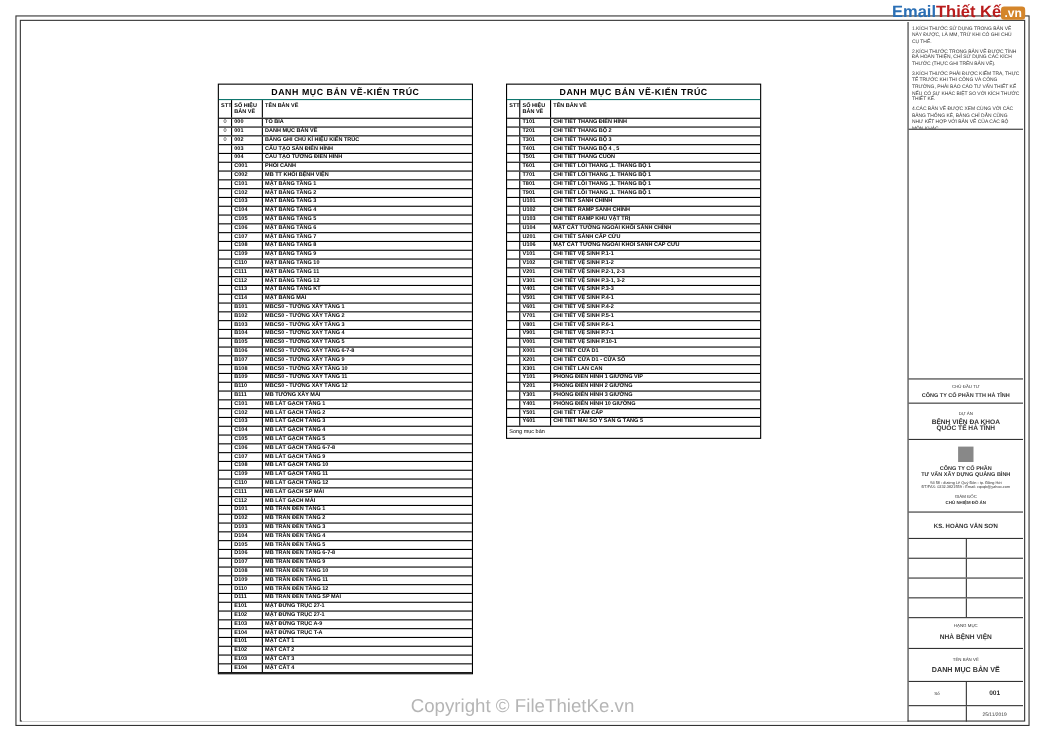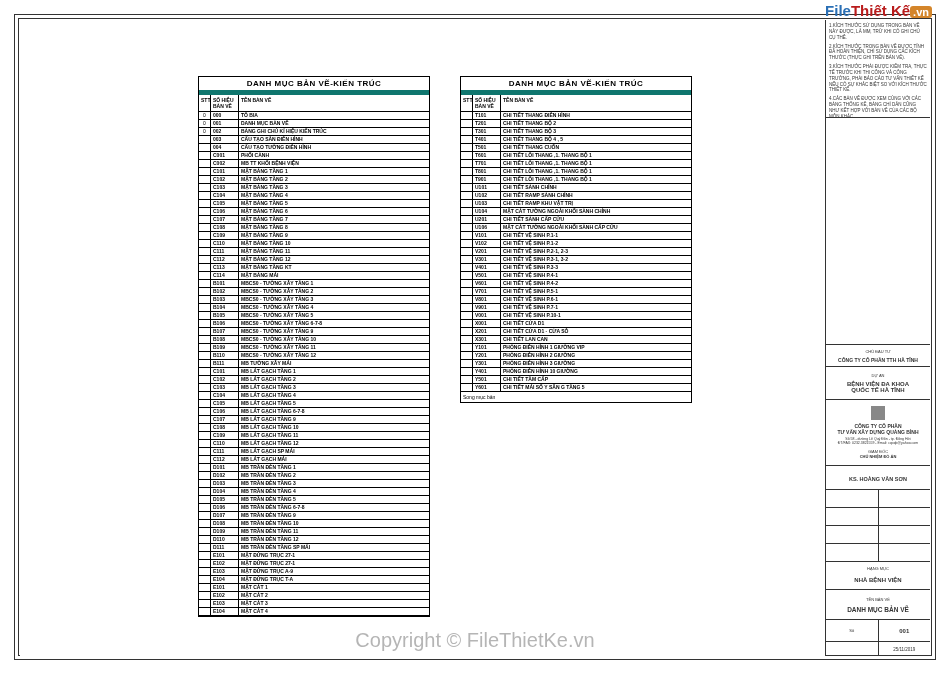--- a/index.html
+++ b/index.html
@@ -124,36 +124,36 @@
     color: #fff;
     border-radius: 3px;
     padding: 0 3px;
     font-size: 11px;
   }
   .watermark-text {
     position: absolute;
     bottom: 22px;
     left: 0; right: 0;
     text-align: center;
-    font-size: 20px;
+    font-size: 17px;
     color: rgba(120,120,120,0.55);
     font-family: Arial, sans-serif;
     pointer-events: none;
   }
 
   .table-block {
     border: 1px solid #000;
     margin-bottom: 0;
   }
   .table-title {
     text-align: center;
     font-weight: bold;
     font-size: 8px;
     padding: 2px 0;
-    border-bottom: 5px solid #0f766e;
+    border-bottom: 1px solid #0f766e;
     letter-spacing: 0.5px;
   }
   .table-header {
     display: flex;
     border-bottom: 1px solid #000;
     font-size: 5px;
     font-weight: bold;
   }
   .table-row {
     display: flex;
@@ -177,21 +177,21 @@
     text-align: left;
   }
 </style>
 </head>
 <body>
 
 <div class="outer-border"></div>
 <div class="inner-border"></div>
 
 <div class="watermark-logo">
-  <span class="file">File</span><span class="thietke">Thiết Kế</span><span class="vn">.vn</span>
+  <span class="file">Email</span><span class="thietke">Thiết Kế</span><span class="vn">.vn</span>
 </div>
 
 <div class="drawing-area">
 
   <div id="table1" class="table-block">
     <div class="table-title">DANH MỤC BẢN VẼ-KIẾN TRÚC</div>
     <div class="table-header">
       <div class="col-stt">STT</div>
       <div class="col-sh">SỐ HIỆU BẢN VẼ</div>
       <div class="col-ten">TÊN BẢN VẼ</div>

